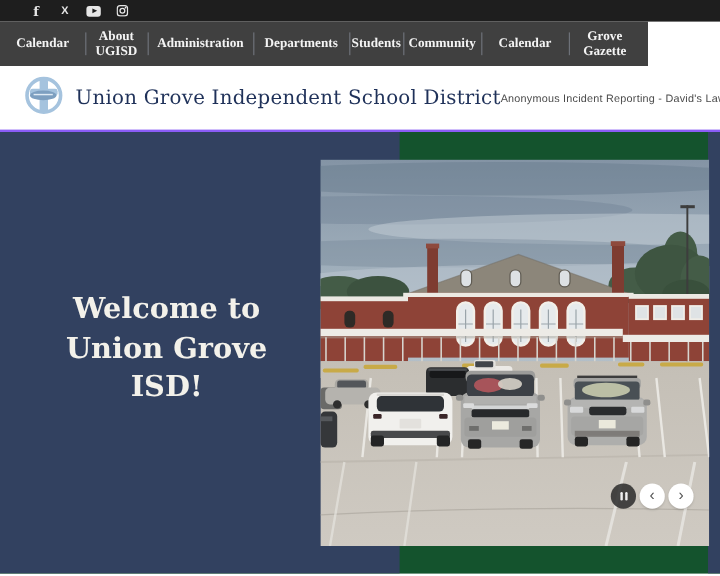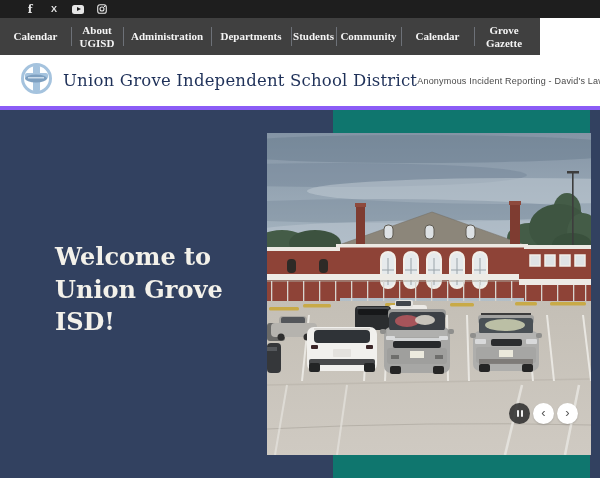--- a/index.html
+++ b/index.html
@@ -23,28 +23,28 @@
   .nav-item:nth-child(2){ width:52px; }
   .nav-item:nth-child(3){ width:88px; }
   .nav-item:nth-child(4){ width:80px; }
   .nav-item:nth-child(5){ width:45px; }
   .nav-item:nth-child(6){ width:65px; }
   .nav-item:nth-child(7){ width:73px; }
   .nav-item:nth-child(8){ width:60px; }
   .nav-item:nth-child(9){ width:66px; }
 
   
-  .siteheader { height:55px; background:#ffffff; border-bottom:4px solid #8b5cf6; display:flex; align-items:center; padding:0 20px; }
+  .siteheader { height:55px; background:#ffffff; border-bottom:2px solid #8b5cf6; display:flex; align-items:center; padding:0 20px; }
   .brand { display:flex; align-items:center; gap:10px; cursor:pointer; }
   .brand h1 { font-family:"DejaVu Serif", serif; font-weight:500; font-size:16.5px; color:#1f3159; letter-spacing:0.2px; white-space:nowrap; }
   .header-right { margin-left:auto; display:flex; align-items:center; gap:17px; }
   .incident { font-size:9px; color:#4a4a4a; letter-spacing:0.2px; cursor:pointer; white-space:nowrap; }
 
   
-  .hero { position:relative; width:600px; height:368px; background:#0f766e; overflow:hidden; }
+  .hero { position:relative; width:600px; height:368px; background:#14532d; overflow:hidden;text-align:center; }
   .navy-panel { position:absolute; left:0; top:0; width:333px; height:100%; background:#324160; }
   .right-strip { position:absolute; right:0; top:0; width:10px; height:100%; background:#324160; }
   .hero-heading { position:absolute; left:55px; top:131px; }
   .hero-heading div { font-family:"DejaVu Serif", serif; font-weight:bold; font-size:24px; line-height:32.5px; color:#f3f1ea; }
   .photo { position:absolute; left:267px; top:23px; width:324px; height:322px; }
   .photo svg { display:block; width:324px; height:322px; }
 
   .controls { position:absolute; top:293px; left:509px; display:flex; align-items:center; gap:3px; }
   .ctrl { width:21px; height:21px; border-radius:50%; display:flex; align-items:center; justify-content:center; cursor:pointer; }
   .ctrl.pause { background:rgba(42,42,42,0.85); gap:2px; }

